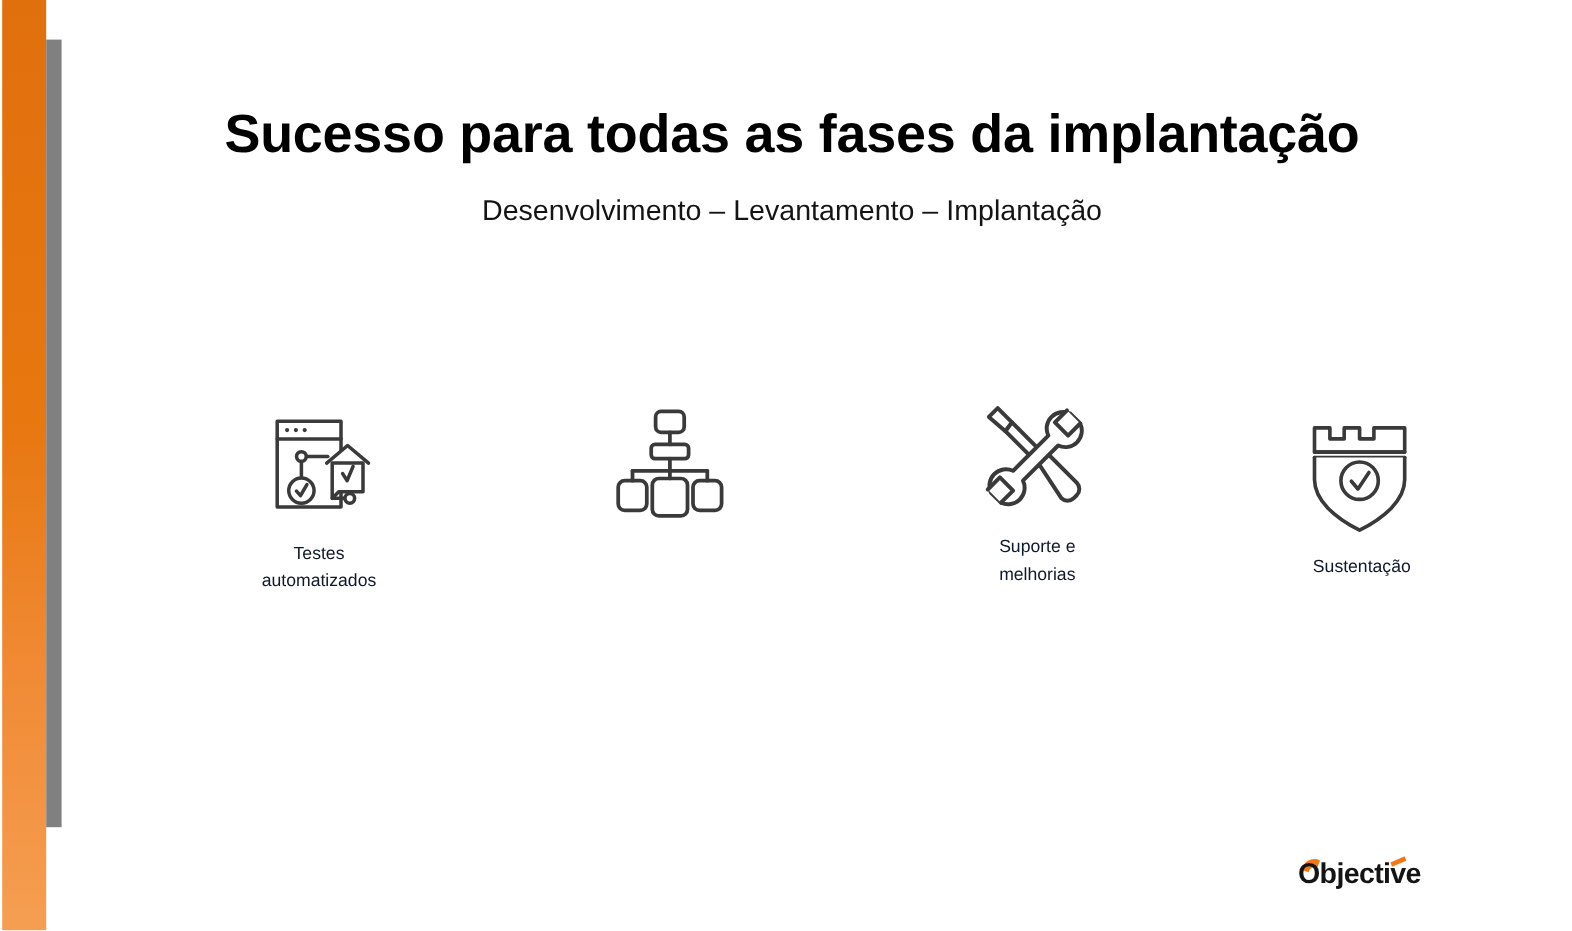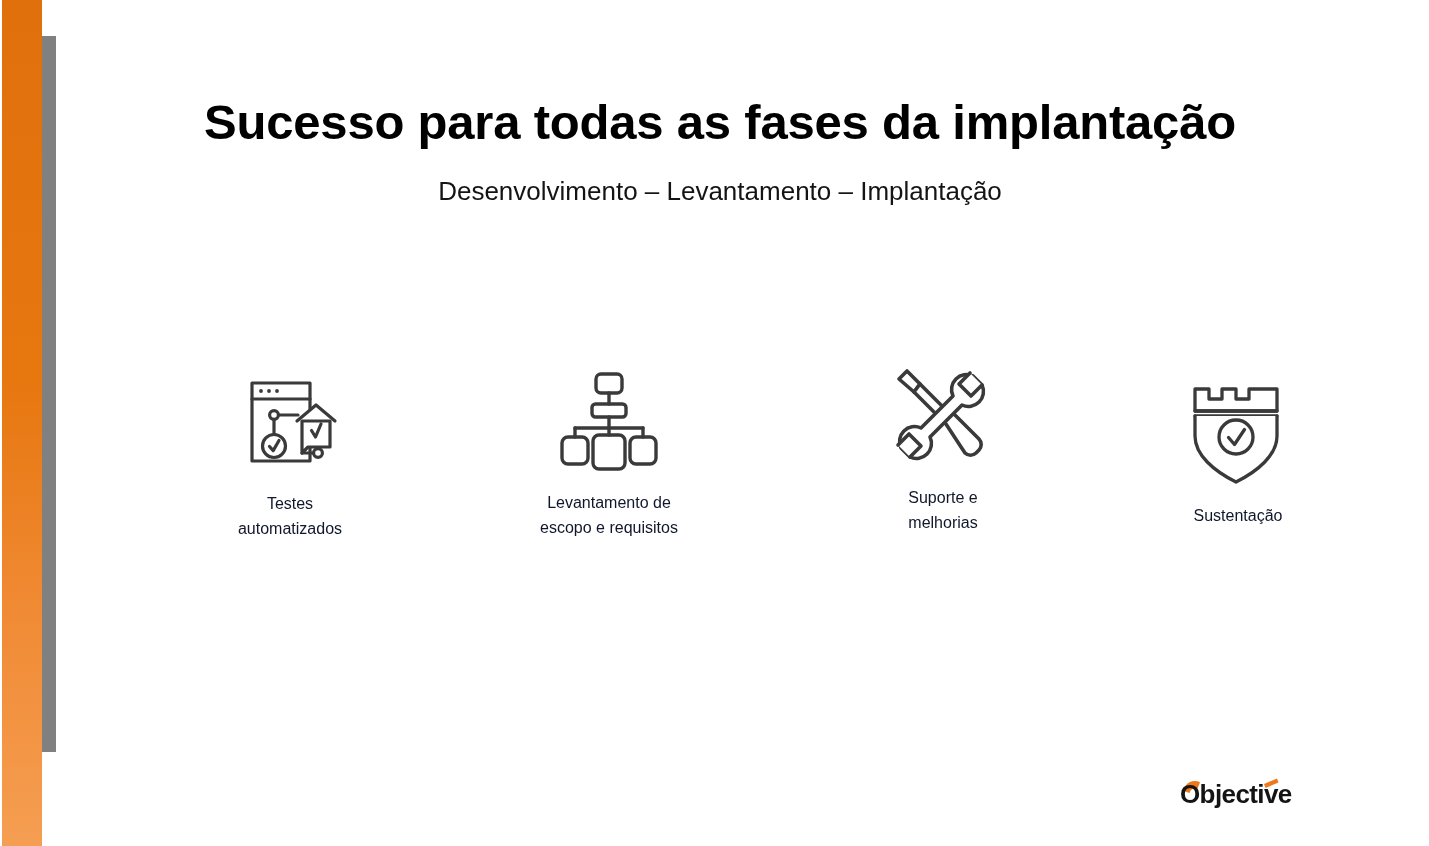--- a/index.html
+++ b/index.html
@@ -169,22 +169,20 @@
         <path d="M22 62 H90"></path>
         <path d="M22 62 V71"></path>
         <path d="M56 62 V69"></path>
         <path d="M90 62 V71"></path>
 
         <rect x="9" y="71" width="26" height="27" rx="6"></rect>
         <rect x="40" y="69" width="32" height="34" rx="6"></rect>
         <rect x="77" y="71" width="26" height="27" rx="6"></rect>
       </svg>
     </span>
-    <span class="caption">Levantamento de
-escopo e requisitos</span>
   </div>
 
   <div class="card card-3">
     <span class="icon-wrap">
       <svg viewBox="0 0 112 112" width="112" height="112" fill="none" stroke="#3A3A3A" stroke-width="3.6" stroke-linecap="round" stroke-linejoin="round">
 
         <path d="M12 18 L20 10 L33 23 L27 31 Z" fill="#ffffff"></path>
         <path d="M27 31 L33 23 L60 50 L54 58 Z" fill="#ffffff"></path>
         <path d="M55 57 L63 49 L92 78 a8 8 0 0 1 0 11 l-3 3 a8 8 0 0 1 -11 0 Z" fill="#ffffff"></path>
 

